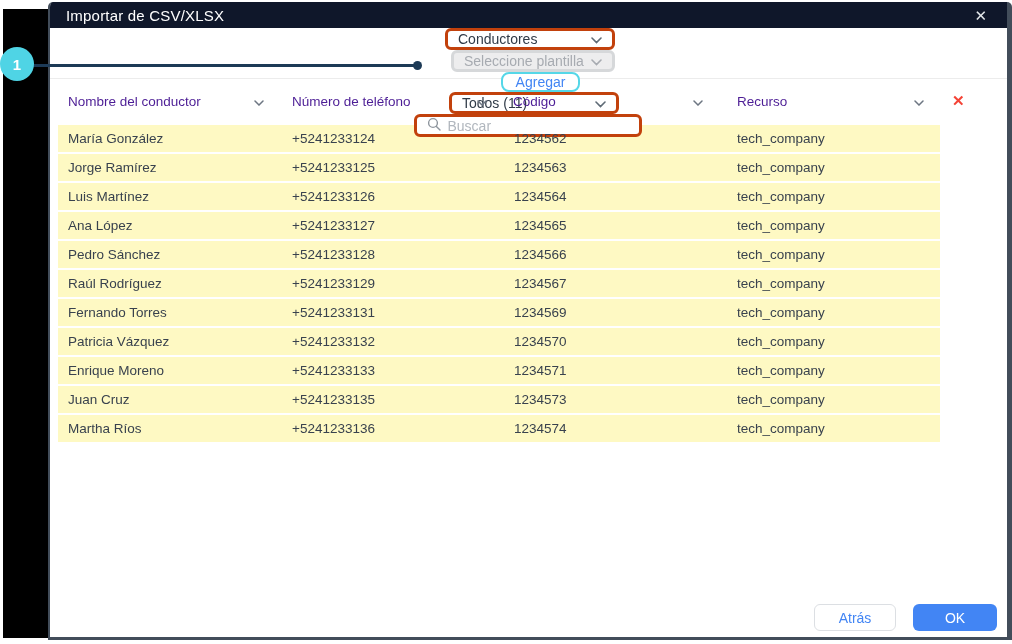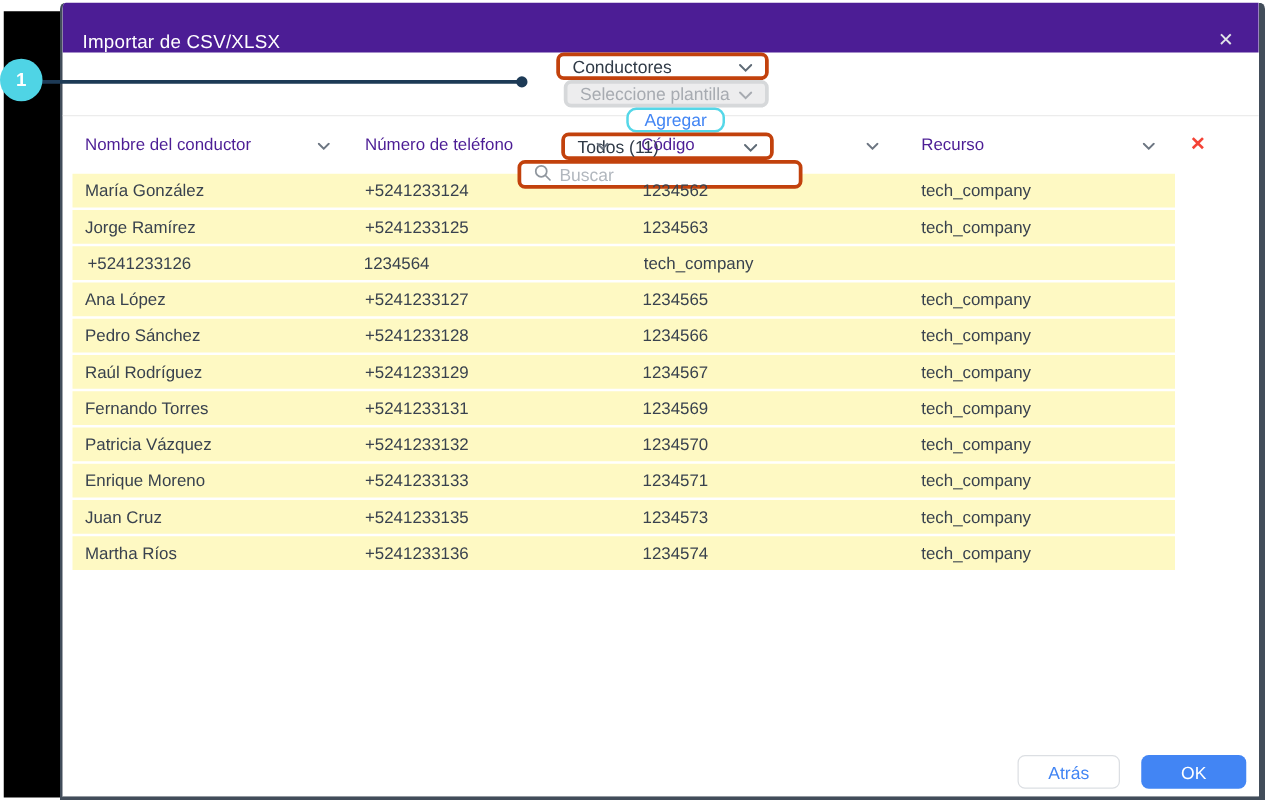--- a/index.html
+++ b/index.html
@@ -22,22 +22,22 @@
     position:absolute; left:48px; top:2px; width:964px; height:638px;
     background:#ffffff;
     border:2px solid #424d5a;
     border-right-width:5px;
     border-bottom-width:3px;
     border-top-width:0;
     border-radius:5px 5px 0 0;
     overflow:hidden;
   }
   .dlg-header {
-    height:40px; background:#4c1d95;
-    display:flex; align-items:flex-end;
+    height:26px; background:#0f172a;
+    display:flex; align-items:center;
     padding:0 16px;
   }
   .dlg-title { color:#ffffff; font-size:15px; font-weight:500; letter-spacing:.2px; }
   .dlg-close {
     margin-left:auto; color:#e3e7ea; font-size:15px; line-height:1;
     cursor:pointer; padding:2px 4px;
   }
 
   
   .toolbar {
@@ -237,20 +237,21 @@
         <div class="td c3">1234562</div>
         <div class="td c4">tech_company</div>
       </div>
       <div class="trow">
         <div class="td c1">Jorge Ramírez</div>
         <div class="td c2">+5241233125</div>
         <div class="td c3">1234563</div>
         <div class="td c4">tech_company</div>
       </div>
       <div class="trow">
+        <div class="td c1">Luis Martínez</div>
         <div class="td c2">+5241233126</div>
         <div class="td c3">1234564</div>
         <div class="td c4">tech_company</div>
       </div>
       <div class="trow">
         <div class="td c1">Ana López</div>
         <div class="td c2">+5241233127</div>
         <div class="td c3">1234565</div>
         <div class="td c4">tech_company</div>
       </div>

